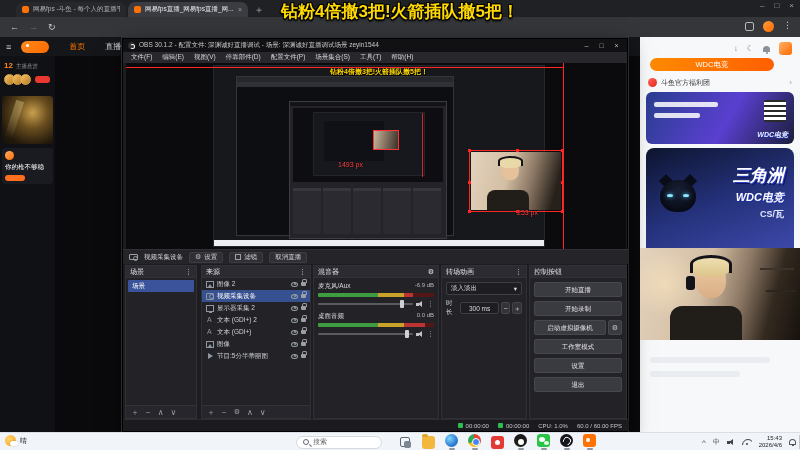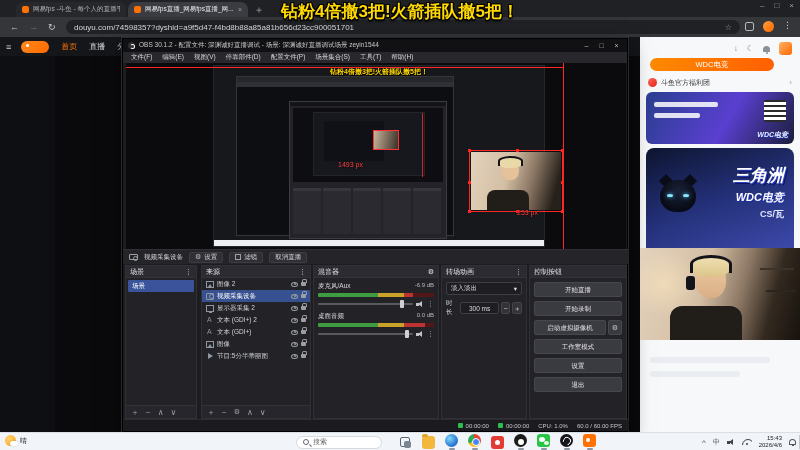--- a/index.html
+++ b/index.html
@@ -29,21 +29,21 @@
 
 
 .banner{position:absolute;left:50%;transform:translateX(-50%);top:0;z-index:90;font-size:17px;font-weight:bold;color:#ffd900;white-space:nowrap;
 text-shadow:-1px -1px 0 #000,1px -1px 0 #000,-1px 1px 0 #000,1px 1px 0 #000,0 2px 2px #000}
 
 
 .dy-header{position:absolute;left:0;top:37px;width:640px;height:19px;background:#15161a;display:flex;align-items:center;z-index:5}
 .hamb{color:#cfd2d6;font-size:9px;margin-left:6px}
 .dy-logo{width:28px;height:12px;border-radius:6px;background:linear-gradient(135deg,#ff8a1e,#ff6a00);margin-left:10px;position:relative}
 .dy-logo::after{content:"";position:absolute;left:5px;top:3px;width:3px;height:3px;border-radius:50%;background:#fff}
-.dy-nav{font-size:8px;margin-left:12px;color:#d8dadd}
+.dy-nav{font-size:8px;margin-left:20px;color:#d8dadd}
 .dy-nav.on{color:#ff7700}
 .leftcol{position:absolute;left:0;top:56px;width:55px;height:376px;background:#101114;z-index:5}
 .rank-row{display:flex;align-items:baseline;gap:3px;padding:5px 0 0 4px}
 .rank-num{color:#ff8a1e;font-size:8px;font-weight:bold}
 .rank-lbl{color:#8b8f97;font-size:5.5px}
 .avarow{display:flex;align-items:center;padding:4px 0 0 4px}
 .ava{width:11px;height:11px;border-radius:50%;background:linear-gradient(135deg,#f5c36b,#b97a1e);border:1px solid #e0a84c;margin-right:-3px}
 .redbadge{width:15px;height:7px;background:#e8382f;border-radius:3px;margin-left:7px}
 .tileA{position:absolute;left:2px;top:40px;width:51px;height:48px;border-radius:3px;
 background:radial-gradient(circle at 60% 35%,#c9a04e 0%,#6b4f1f 35%,#241a0c 75%,#12100a 100%)}
@@ -257,37 +257,51 @@
       <span>–</span>
       <span>□</span>
       <span>×</span>
     </div>
   </div>
 
   <div class="addrbar">
     <span class="navic">←</span>
     <span class="navic dis">→</span>
     <span class="navic">↻</span>
-    <div class="urlpill">
-      <span class="nowrap">douyu.com/74598357?dyshid=a9f5d47-f4bd8b88a85a81b656d23cc900051701</span>
-      <span class="star">☆</span>
-    </div>
     <div class="ext-ic"></div>
     <div class="prof"></div>
     <div class="dots">⋮</div>
   </div>
 
   <div class="dy-header">
     <span class="hamb">≡</span>
     <div class="dy-logo"></div>
     <span class="dy-nav on">首页</span>
     <span class="dy-nav">直播</span>
     <span class="dy-nav">分类</span>
   </div>
 
+  <div class="leftcol">
+    <div class="rank-row">
+      <span class="rank-num">12</span>
+      <span class="rank-lbl">主播悬赏</span>
+    </div>
+    <div class="avarow">
+      <div class="ava"></div>
+      <div class="ava"></div>
+      <div class="ava"></div>
+      <div class="redbadge"></div>
+    </div>
+    <div class="tileA"></div>
+    <div class="tileB">
+      <div class="bava"></div>
+      <div class="btitle">你的枪不够稳</div>
+      <div class="bpill"></div>
+    </div>
+  </div>
 
   <div class="player"></div>
 
   <div class="sidebar">
     <div class="sb-head">
       <span class="sb-ic">↓</span>
       <span class="sb-ic">☾</span>
       <div class="sb-bell"></div>
       <div class="sb-ava"></div>
     </div>

